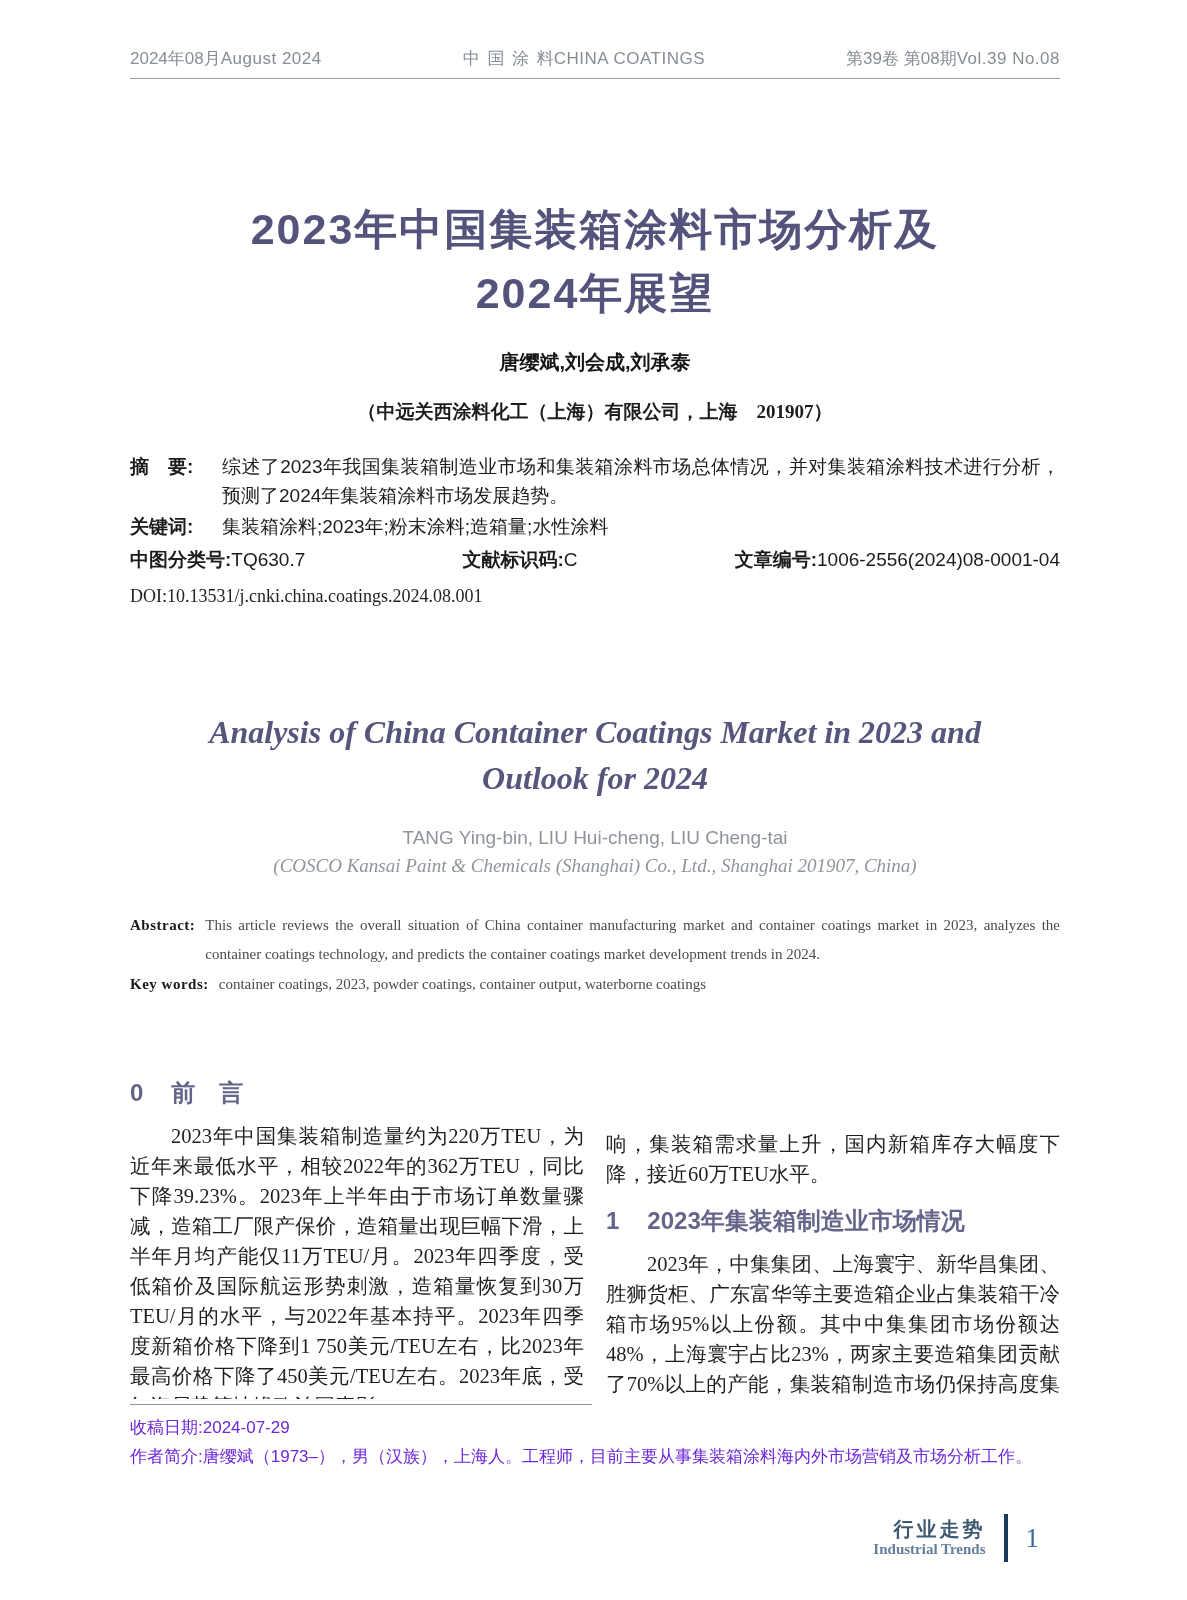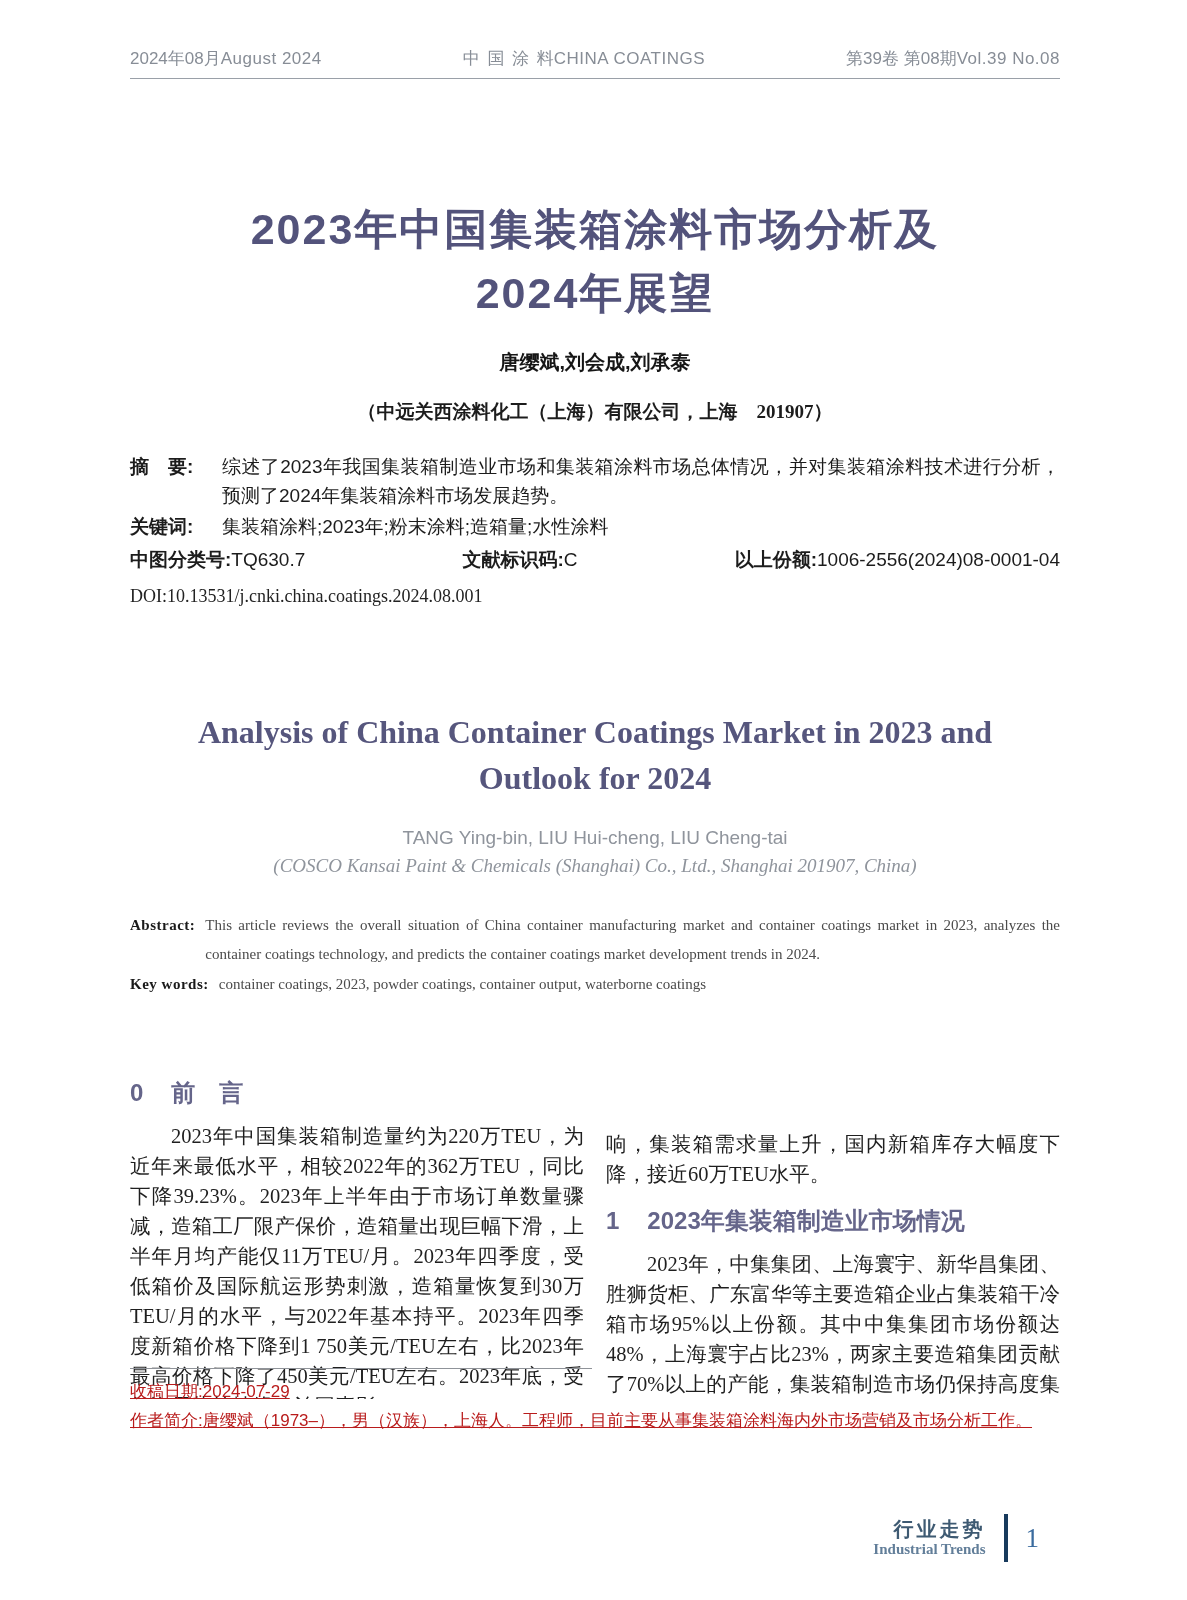--- a/index.html
+++ b/index.html
@@ -63,20 +63,21 @@
     font-family:"Liberation Serif","DejaVu Serif",serif;
     font-size:18px; color:#222;
   }
 
   
   .title-en {
     margin-top:98px; text-align:center;
     font-family:"Liberation Serif","DejaVu Serif",serif;
     font-weight:bold; font-size:32px; line-height:46px;
     color:#56567d;
+    font-style:italic;
   }
   .authors-en {
     margin-top:26px; text-align:center;
     font-family:"Liberation Sans","DejaVu Sans",sans-serif;
     font-size:19px; color:#8f949c;
   }
   .affil-en {
     margin-top:6px; text-align:center;
     font-style:italic; font-size:19px; color:#8f949c;
   }
@@ -103,23 +104,23 @@
   }
   .col-right .sec-heading { margin-top:16px; }
   .body-p {
     font-size:20.5px; line-height:30px; color:#1f1f1f;
     text-align:justify;
   }
   .ind { text-indent:2em; }
 
   
   .footnote {
-    position:absolute; left:130px; right:127px; top:1368px;
-    font-family:"Liberation Sans","DejaVu Sans",sans-serif;
-    font-size:17px; line-height:29px; color:#b91c1c;text-decoration:underline;
+    position:absolute; left:130px; right:127px; top:1404px;
+    font-family:"Liberation Sans","DejaVu Sans",sans-serif;
+    font-size:17px; line-height:29px; color:#6d28d9;
   }
   .fn-rule { width:462px; border-top:1.6px solid #8f9399; margin-bottom:8px; }
 
   
   .pfooter {
     position:absolute; right:148px; bottom:38px;
     display:flex; align-items:center; gap:18px;
   }
   .pf-labels { text-align:right; }
   .pf-zh {
@@ -170,21 +171,21 @@
       <span class="meta-label">摘　要:</span>
       <span class="meta-text">综述了2023年我国集装箱制造业市场和集装箱涂料市场总体情况，并对集装箱涂料技术进行分析，预测了2024年集装箱涂料市场发展趋势。</span>
     </div>
     <div class="meta-row">
       <span class="meta-label">关键词:</span>
       <span class="meta-text">集装箱涂料;2023年;粉末涂料;造箱量;水性涂料</span>
     </div>
     <div class="clc-row">
       <span class="clc-item"><b>中图分类号:</b><span>TQ630.7</span></span>
       <span class="clc-item"><b>文献标识码:</b><span>C</span></span>
-      <span class="clc-item"><b>以上份额:</b><span>1006-2556(2024)08-0001-04</span></span>
+      <span class="clc-item"><b>文章编号:</b><span>1006-2556(2024)08-0001-04</span></span>
     </div>
     <div class="doi-line">DOI:10.13531/j.cnki.china.coatings.2024.08.001</div>
   </section>
 
   <h2 class="title-en">
     <span>Analysis of China Container Coatings Market in 2023 and</span><br>
     <span>Outlook for 2024</span>
   </h2>
 
   <div class="authors-en">TANG Ying-bin, LIU Hui-cheng, LIU Cheng-tai</div>

